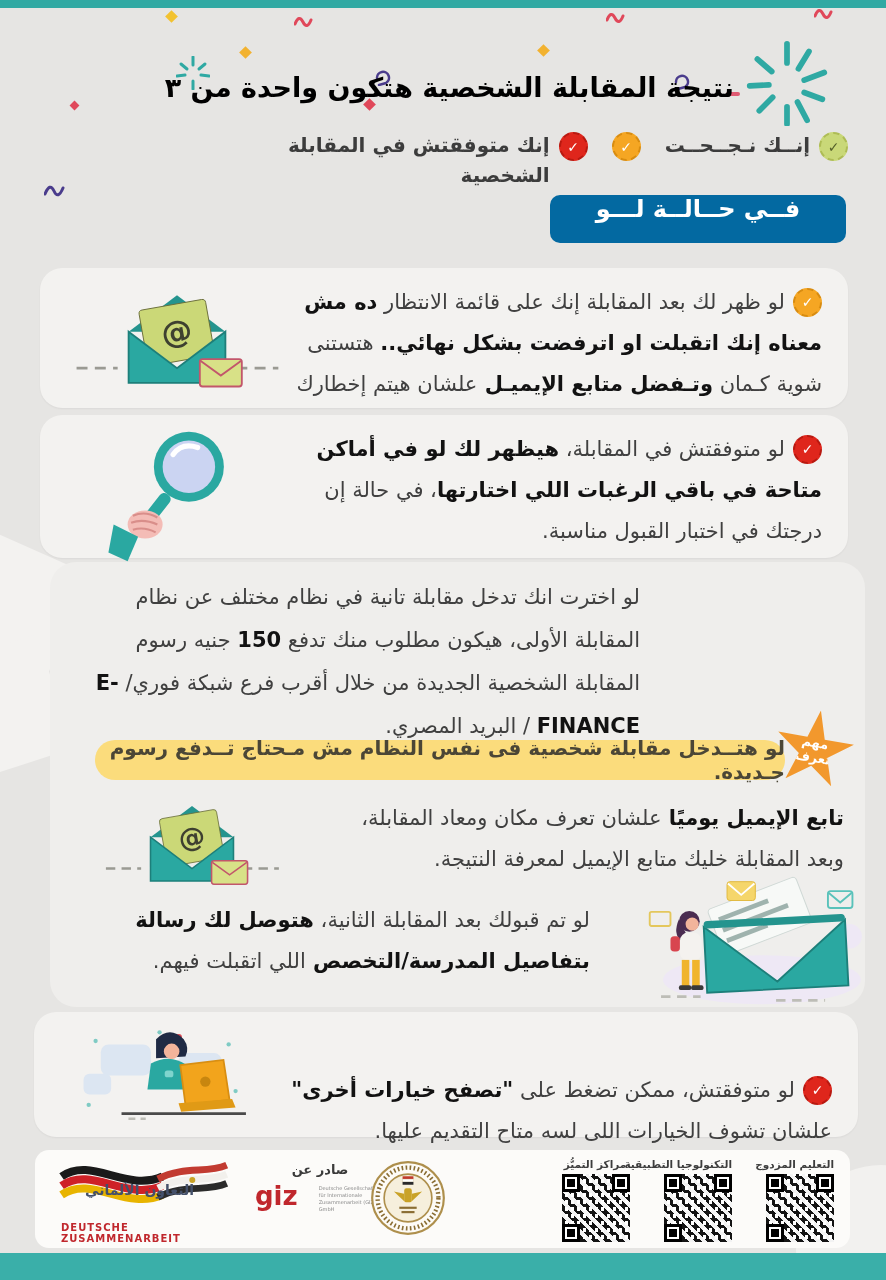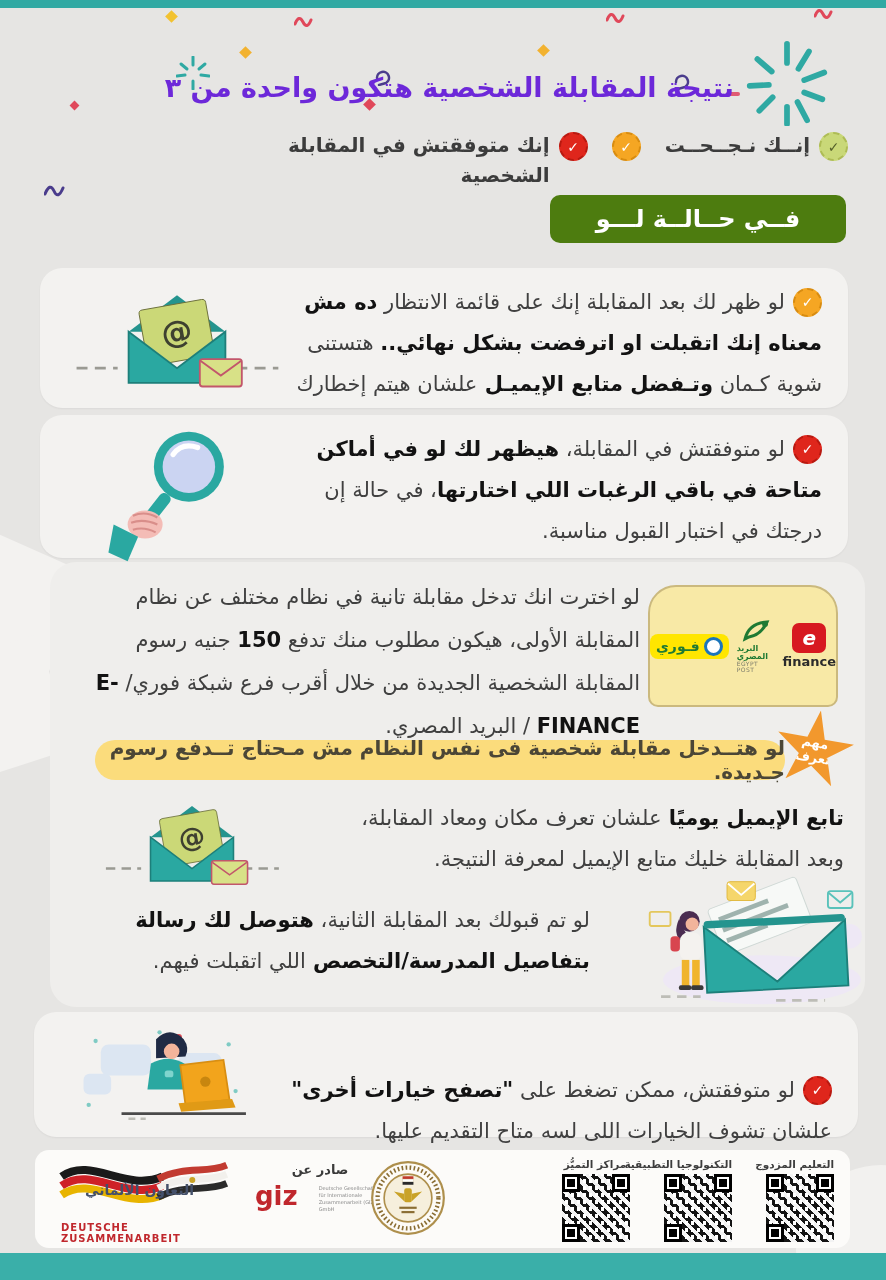--- a/index.html
+++ b/index.html
@@ -11,36 +11,36 @@
 
   
   .deco{position:absolute;z-index:0;}
   .deco-tri1{left:-38px;top:548px;width:110px;height:120px;background:#F3F2F0;transform:rotate(24deg);}
   .deco-tri2{left:-52px;top:648px;width:110px;height:120px;background:#F3F2F0;transform:rotate(-18deg);}
   .deco-circle{left:796px;top:1165px;width:170px;height:170px;border-radius:50%;background:#F2F1EF;}
   .confetti{position:absolute;z-index:1;}
   .diamond{width:9px;height:9px;transform:rotate(45deg);}
 
   
-  .title{position:absolute;top:72px;right:152px;font-size:27px;font-weight:bold;color:#6d28d9;z-index:2;}
+  .title{position:absolute;top:72px;right:152px;font-size:27px;font-weight:bold;color:#000000;z-index:2;}
   .sparkle{position:absolute;top:40px;right:56px;z-index:2;}
   .sparkle-dash{position:absolute;top:92px;right:146px;width:14px;height:4px;background:#E05A72;border-radius:2px;}
   .mini-sparkle{position:absolute;top:56px;right:676px;z-index:2;}
 
   .outcomes{position:absolute;top:130px;right:38px;width:816px;display:flex;gap:24px;align-items:flex-start;z-index:2;}
   .outcome{display:flex;gap:9px;align-items:flex-start;font-size:20px;font-weight:bold;color:#3C3C3C;line-height:30px;}
   .o3{width:336px;}
   .chk{flex:0 0 auto;width:25px;height:25px;border-radius:50%;display:flex;align-items:center;justify-content:center;
        font-size:14px;font-weight:bold;margin-top:2px;}
   .chk-green{background:#C9D878;border:2px dashed #aebc55;color:#55602A;}
   .chk-orange{background:#F5A623;border:2px dashed #d88c10;color:#fff;}
   .chk-red{background:#DF261C;border:2px dashed #b81910;color:#fff;}
 
-  .case-banner{position:absolute;top:195px;right:40px;width:296px;height:48px;background:#4d7c0f;border-radius:10px;
-       display:flex;align-items:center;justify-content:center;color:#fff;font-size:24px;font-weight:bold;z-index:2;}
+  .case-banner{position:absolute;top:195px;right:40px;width:296px;height:48px;background:#0369a1;border-radius:10px;
+       display:flex;justify-content:center;color:#fff;font-size:24px;font-weight:bold;z-index:2;}
 
   .mid-panel{position:absolute;top:562px;left:50px;width:815px;height:445px;background:#EFEEEC;border-radius:26px;z-index:1;}
 
   .card{position:absolute;background:#F3F2F0;border-radius:22px;box-shadow:0 1px 2px rgba(0,0,0,.05);z-index:2;}
   .card1{top:268px;right:38px;width:808px;height:140px;}
   .card2{top:415px;right:38px;width:808px;height:143px;}
   .card6{top:1012px;right:28px;width:824px;height:125px;}
 
   .rich{font-size:21px;line-height:41px;color:#404040;text-align:right;font-weight:normal;}
   .rich strong{font-weight:bold;color:#121212;}
@@ -207,38 +207,20 @@
       <path d="M28,106 q14,-6 28,2 M26,114 q14,-5 30,2 M28,122 q13,-4 26,3" stroke="#D98E8A" stroke-width="2.5" fill="none"></path>
       <polygon points="6,116 34,130 22,158 0,148" fill="#2AA8A1"></polygon>
     </svg>
     <div class="card-text rich" style="width:540px;">
       <span class="chk chk-red chk-inline">✓</span><span>لو متوفقتش في المقابلة، </span><strong>هيظهر لك لو في أماكن متاحة في باقي الرغبات اللي اختارتها</strong><span>، في حالة إن درجتك في اختبار القبول مناسبة.</span>
     </div>
   </div>
 
   <div class="pay-text rich">
     <span>لو اخترت انك تدخل مقابلة تانية في نظام مختلف عن نظام المقابلة الأولى، هيكون مطلوب منك تدفع </span><strong>150</strong><span> جنيه رسوم المقابلة الشخصية الجديدة من خلال أقرب فرع شبكة فوري/ </span><strong>E-FINANCE</strong><span> / البريد المصري.</span>
-  </div>
-  <div class="pay-box">
-    <div class="fawry">
-      <span class="fawry-dot"></span>
-      <span class="fawry-txt">فـوري</span>
-    </div>
-    <div class="egypt-post">
-      <svg width="30" height="26" viewBox="0 0 30 26">
-        <path d="M4,20 Q8,4 26,3 Q20,16 8,18 Z" fill="none" stroke="#1F7A33" stroke-width="3"></path>
-        <circle cx="24" cy="5" r="3" fill="#1F7A33"></circle>
-      </svg>
-      <span class="ep-ar">البريد المصري</span>
-      <span class="ep-en">EGYPT POST</span>
-    </div>
-    <div class="efinance">
-      <span class="ef-mark">e</span>
-      <span class="ef-txt">finance</span>
-    </div>
   </div>
 
   <div class="note-bar">
     <span>لو هتــدخل مقابلة شخصية فى نفس النظام مش مـحتاج تــدفع رسوم جـديدة.</span>
   </div>
   <div class="star">
     <span>مهم</span>
     <span>تعرف</span>
   </div>
 

